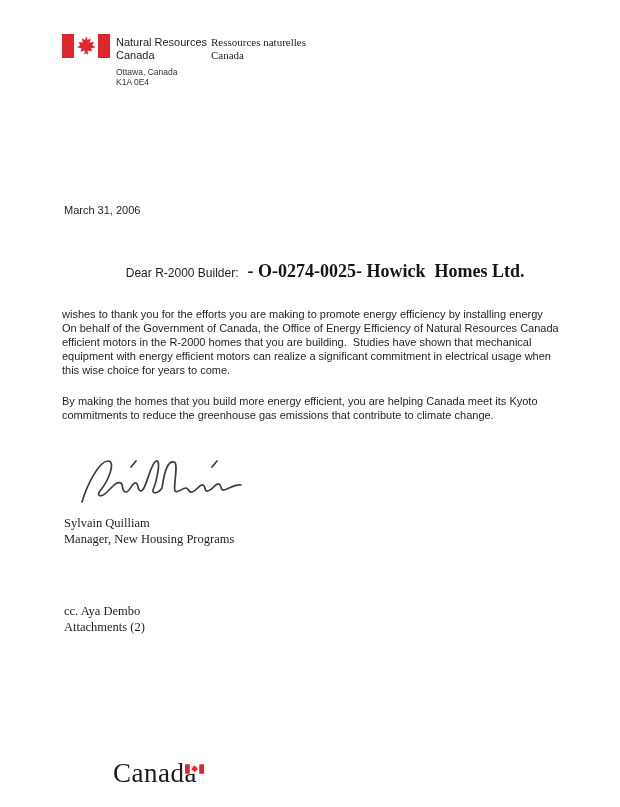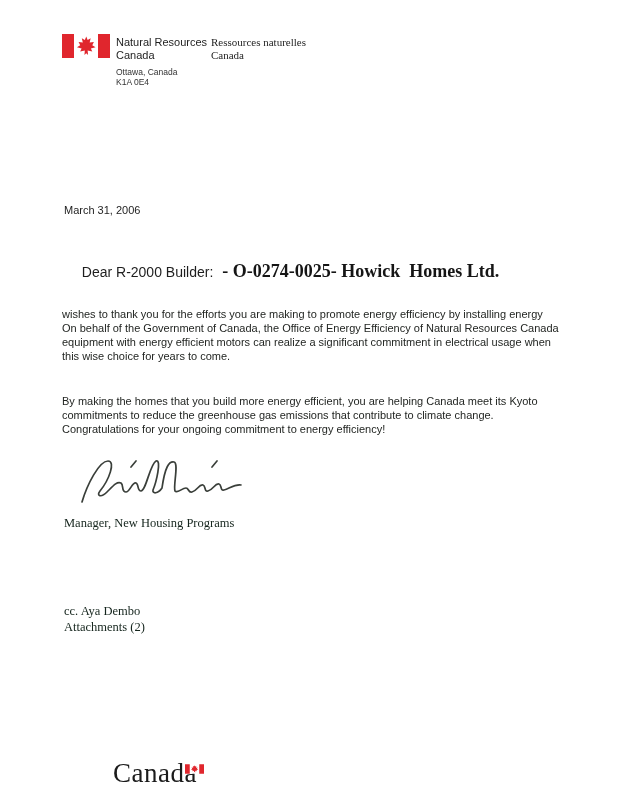--- a/index.html
+++ b/index.html
@@ -15,21 +15,21 @@
   }
   
   .hdr-flag{position:absolute;left:62px;top:33px;width:48px;height:26px;}
   .dept{position:absolute;top:36px;font-size:11px;line-height:13px;color:#1e1e1e;white-space:pre-line;}
   .dept-en{left:116px;}
   .dept-fr{left:211px;font-family:Liberation Serif, serif;}
   .addr{position:absolute;left:116px;top:67px;font-size:8.5px;line-height:10px;color:#333;}
   
   .date{position:absolute;left:64px;top:184px;font-size:11px;color:#1e1e1e;margin-top:20px;}
   .salutation{position:absolute;left:64px;top:243px;white-space:pre-wrap;}
-  .salutation .label{font-size:14px;color:#1e1e1e;}
+  .salutation .label{font-size:12px;color:#1e1e1e;margin-left:44px;}
   .salutation .value{font-family:"Liberation Serif", serif;font-size:18px;font-weight:600;color:#151515;margin-left:9px;}
   .para{position:absolute;left:62px;width:526px;font-size:11px;line-height:14px;color:#232623;}
   .para .line{white-space:pre-wrap;min-height:14px;}
   .para1{top:307px;}
   .para2{top:394px;}
   .bold-serif{font-family:"Liberation Serif", serif;font-weight:700;font-size:12.5px;color:#111;}
   
   .signature-svg{position:absolute;left:76px;top:452px;}
   .sig-block{position:absolute;left:64px;top:515px;font-family:"Liberation Serif", serif;font-size:12.5px;line-height:16px;color:#14241c;}
   .cc-block{position:absolute;left:64px;top:603px;font-family:"Liberation Serif", serif;font-size:12.5px;line-height:16px;color:#14241c;}
@@ -64,37 +64,38 @@
   </div>
 
   <div class="date">March 31, 2006</div>
   <div class="salutation">
     <span class="label">Dear R-2000 Builder:</span><span class="value">- O-0274-0025- Howick  Homes Ltd.</span>
   </div>
 
   <div class="para para1">
     <div class="line">wishes to thank you for the efforts you are making to promote energy efficiency by installing energy</div>
     <div class="line">On behalf of the Government of Canada, the Office of Energy Efficiency of Natural Resources Canada</div>
+    <div class="line">efficient motors in the R-2000 homes that you are building.  Studies have shown that mechanical</div>
     <div class="line">equipment with energy efficient motors can realize a significant commitment in electrical usage when</div>
     <div class="line">this wise choice for years to come.</div>
   </div>
 
   <div class="para para2">
     <div class="line">By making the homes that you build more energy efficient, you are helping Canada meet its Kyoto</div>
     <div class="line">commitments to reduce the greenhouse gas emissions that contribute to climate change.</div>
-    <div class="line">Congratulations for your ongoing commitment to energy efficiency!</div>
   </div>
 
   <svg class="signature-svg" width="172" height="54" viewBox="0 0 172 54" xmlns="http://www.w3.org/2000/svg">
     <path class="sig-stroke" d="M6,50 C11,33 23,9 32,9 C40,9 33,28 24,39 C20,44 25,46 31,40 C37,34 41,29 45,31 C48,33 45,40 50,40 C54,40 56,30 60,31 C63,32 61,39 65,39 C70,39 74,12 80,9 C86,7 80,31 77,38 C76,42 82,42 86,36 C89,15 93,9 98,10 C103,11 97,34 99,39 C101,42 106,36 110,36 C113,36 112,41 116,40 C121,39 123,32 127,33 C130,34 128,40 132,39 C137,38 139,31 143,32 C146,33 144,39 148,38 C153,37 158,32 165,33"></path>
     <path class="sig-stroke" d="M55,15 L60,9"></path>
     <path class="sig-stroke" d="M136,15 L141,9"></path>
   </svg>
 
   <div class="sig-block">
+    <div>Sylvain Quilliam</div>
     <div>Manager, New Housing Programs</div>
   </div>
 
   <div class="cc-block">
     <div>cc. Aya Dembo</div>
     <div>Attachments (2)</div>
   </div>
 
   <div class="wordmark">
     <span class="word">Canada</span>

